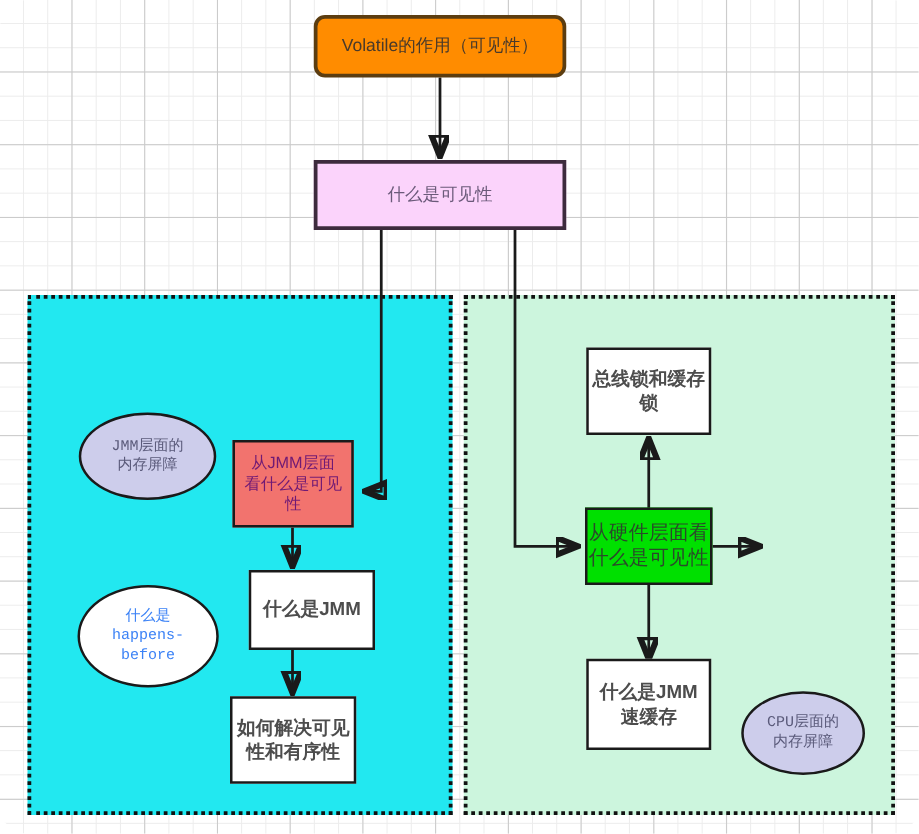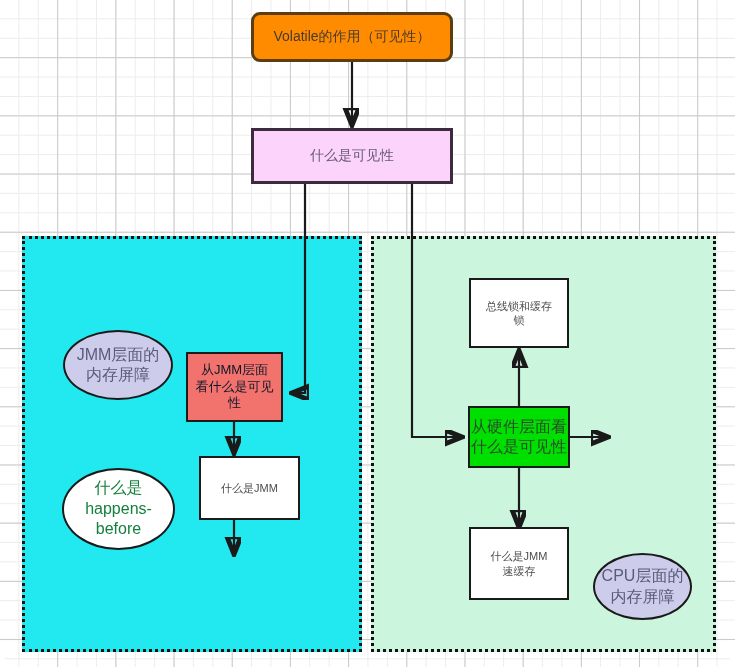--- a/index.html
+++ b/index.html
@@ -45,63 +45,65 @@
     text-align: center;
     line-height: 1.28;
     white-space: pre-line;
     z-index: 4;
   }
 
   .rect {
     border: 2px solid #1a1a1a;
     background: #ffffff;
     color: #4d4d4d;
-    font-size: 11px;
+    font-size: 15px;
+    font-weight: bold;
   }
 
   .ellipse {
     border: 2px solid #1a1a1a;
     border-radius: 50%;
-    font-size: 16px;
+    font-size: 12px;
     color: #4d4d4d;
+    font-family: Liberation Mono, monospace;
   }
 
   
   .node-root {
     background: #ff8c00;
     border: 3px solid #5c3d10;
     border-radius: 9px;
     color: #4a3a2a;
     font-size: 14px;
   }
   .node-pink {
     background: #fbd3fb;
     border: 3px solid #3d2b3d;
     color: #6b5a7a;
     font-size: 14px;
   }
   .node-red {
     background: #f2736e;
     border: 2px solid #1a1a1a;
-    color: #0f172a;
+    color: #701a75;
     font-size: 13px;
   }
   .node-green {
     background: #00e000;
     border: 2px solid #1a1a1a;
     color: #2a4a2a;
     font-size: 16px;
   }
   .node-lav {
     background: #cdcdeb;
     color: #5a5a7a;
   }
   .node-white-ellipse {
     background: #ffffff;
-    color: #15803d;
+    color: #3b82f6;
   }
 
   
   .group {
     position: absolute;
     box-sizing: border-box;
     border: 3px dotted #111111;
     z-index: 1;
   }
   .group-cyan  { background: #22e8f0; }
@@ -161,20 +163,22 @@
   <div class="node ellipse node-white-ellipse" style="left:62px; top:468px; width:113px; height:82px;">什么是
 happens-
 before</div>
 
   <div class="node node-red" style="left:186px; top:352px; width:97px; height:70px;">从JMM层面
 看什么是可见
 性</div>
 
   <div class="node rect" style="left:199px; top:456px; width:101px; height:64px;">什么是JMM</div>
 
+  <div class="node rect" style="left:184px; top:557px; width:101px; height:70px;">如何解决可见
+性和有序性</div>
 
   <div class="node rect" style="left:469px; top:278px; width:100px; height:70px;">总线锁和缓存
 锁</div>
 
   <div class="node node-green" style="left:468px; top:406px; width:102px; height:62px;">从硬件层面看
 什么是可见性</div>
 
 
   <div class="node rect" style="left:469px; top:527px; width:100px; height:73px;">什么是JMM
 速缓存</div>

